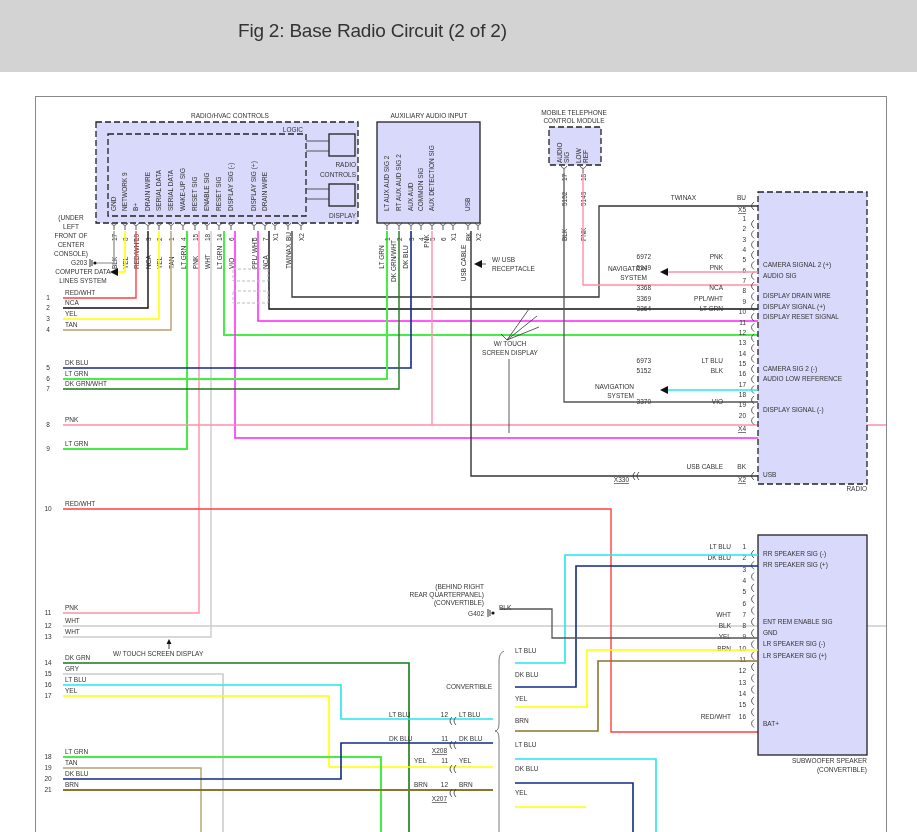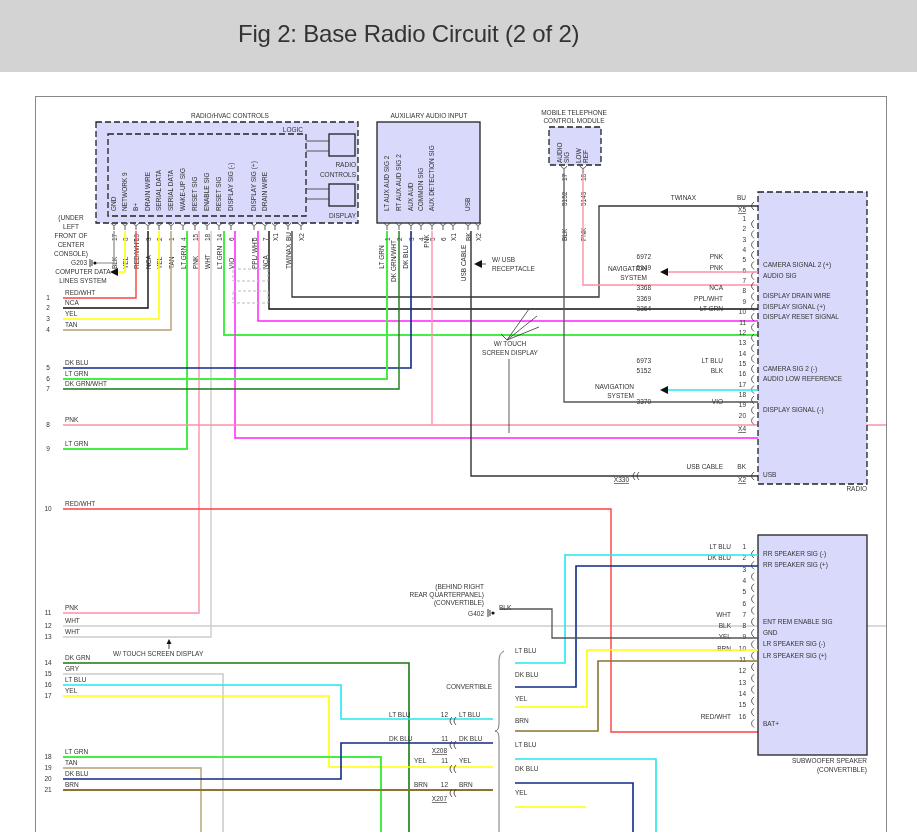--- a/index.html
+++ b/index.html
@@ -1,18 +1,18 @@
 <!DOCTYPE html>
 <html><head>
 <meta charset="utf-8">
 <style>
   html,body{margin:0;padding:0;background:#fff;}
   body{width:917px;height:832px;overflow:hidden;position:relative;font-family:"Liberation Sans",sans-serif;}
   .header{position:absolute;left:0;top:0;width:917px;height:72px;background:#d3d3d3;}
-  .header .title{position:absolute;left:238px;top:20px;font-family:"Liberation Sans",sans-serif;font-size:24px;color:#333;letter-spacing:-0.2px;}
+  .header .title{position:absolute;left:238px;top:20px;font-family:"Liberation Sans",sans-serif;font-size:19px;color:#333;letter-spacing:-0.2px;}
   .frame{position:absolute;left:35px;top:96px;width:850px;height:740px;border:1px solid #888;border-bottom:none;background:#fff;overflow:hidden;}
   svg{position:absolute;left:0;top:0;}
   svg text{font-family:"Liberation Sans",sans-serif;font-size:6.5px;fill:#333;}
 </style>
 </head>
 <body>
 
 <div class="header">
   <div class="title">Fig 2: Base Radio Circuit (2 of 2)</div>
 </div>

